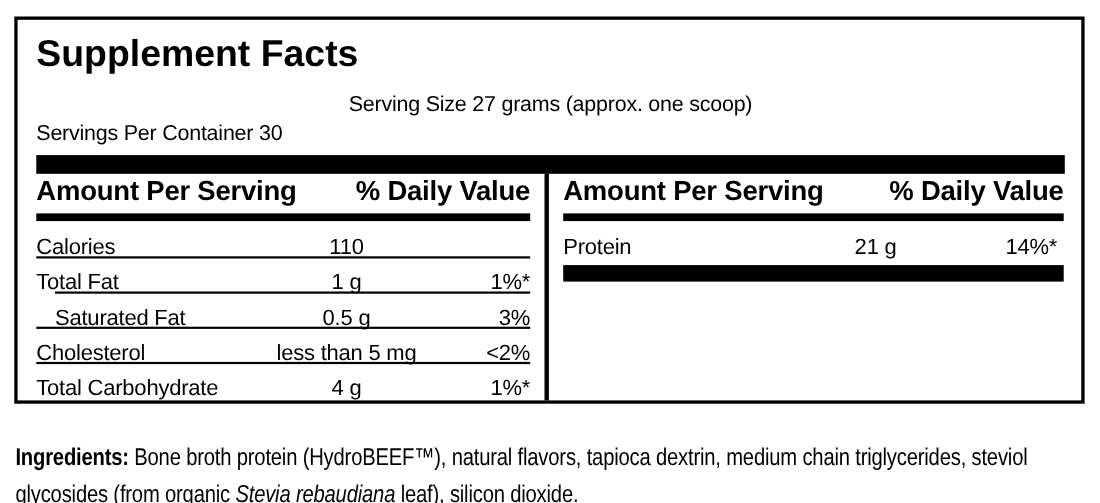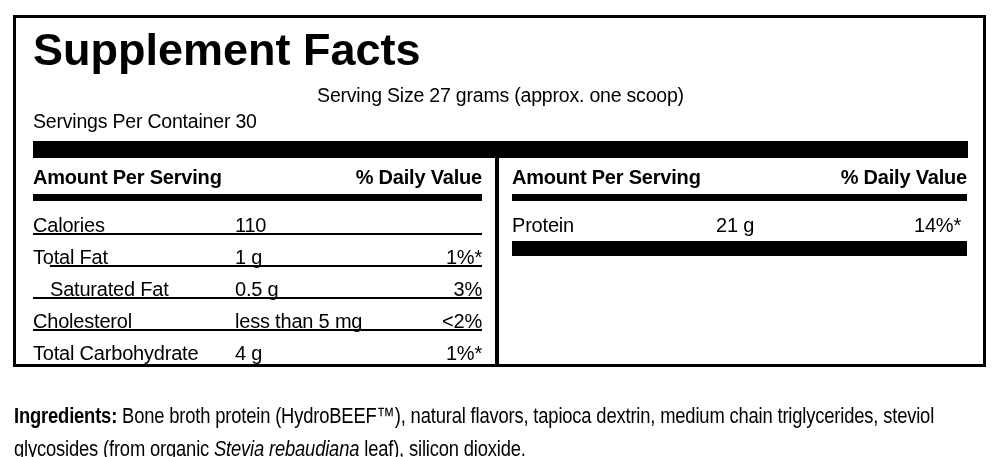--- a/index.html
+++ b/index.html
@@ -22,21 +22,21 @@
     box-sizing: border-box;
     background: #fff;
   }
   .box-inner {
     position: absolute;
     left: 0; top: 0; right: 0; bottom: 0;
     padding: 0 15px 0 17px;
   }
   .facts-title {
     margin: 7px 0 0 0;
-    font-size: 45px;
+    font-size: 34px;
     line-height: 49px;
     font-weight: 700;
     letter-spacing: 0px;
   }
   .serving-line {
     font-size: 19.5px;
     line-height: 26px;
     letter-spacing: -0.2px;
   }
   .serving-line.first { margin-top: 8px; text-align: center; }
@@ -56,21 +56,21 @@
   .column-divider {
     width: 4px;
     background: #000;
     margin: 0 13px;
   }
   .col-header {
     display: flex;
     justify-content: space-between;
     align-items: flex-end;
     font-weight: 700;
-    font-size: 20px;
+    font-size: 25px;
     letter-spacing: -0.2px;
     padding: 8px 0 5px 0;
     height: 23px;
   }
   .header-bar {
     height: 7px;
     background: #000;
   }
   .nrow {
     position: relative;
@@ -86,21 +86,21 @@
     content: "";
     position: absolute;
     left: 0; right: 0; top: 0;
     height: 2px;
     background: #000;
   }
   .nrow.first::before { display: none; }
   .nrow.indent::before { left: 17px; }
   .nrow.indent .n-name { padding-left: 17px; }
   .n-name { flex: 1 1 auto; white-space: nowrap; }
-  .n-amount { width: 160px; text-align: left; white-space: nowrap; }
+  .n-amount { width: 160px; text-align: center; white-space: nowrap; }
   .n-dv { width: 87px; text-align: right; white-space: nowrap; }
   .col.right .n-dv { width: 91px; padding-right: 6px; box-sizing: border-box; }
   .footnote-bar {
     height: 15px;
     background: #000;
     margin-top: 8px;
   }
   .dv-footnote {
     margin-top: 8px;
     font-size: 18.5px;

